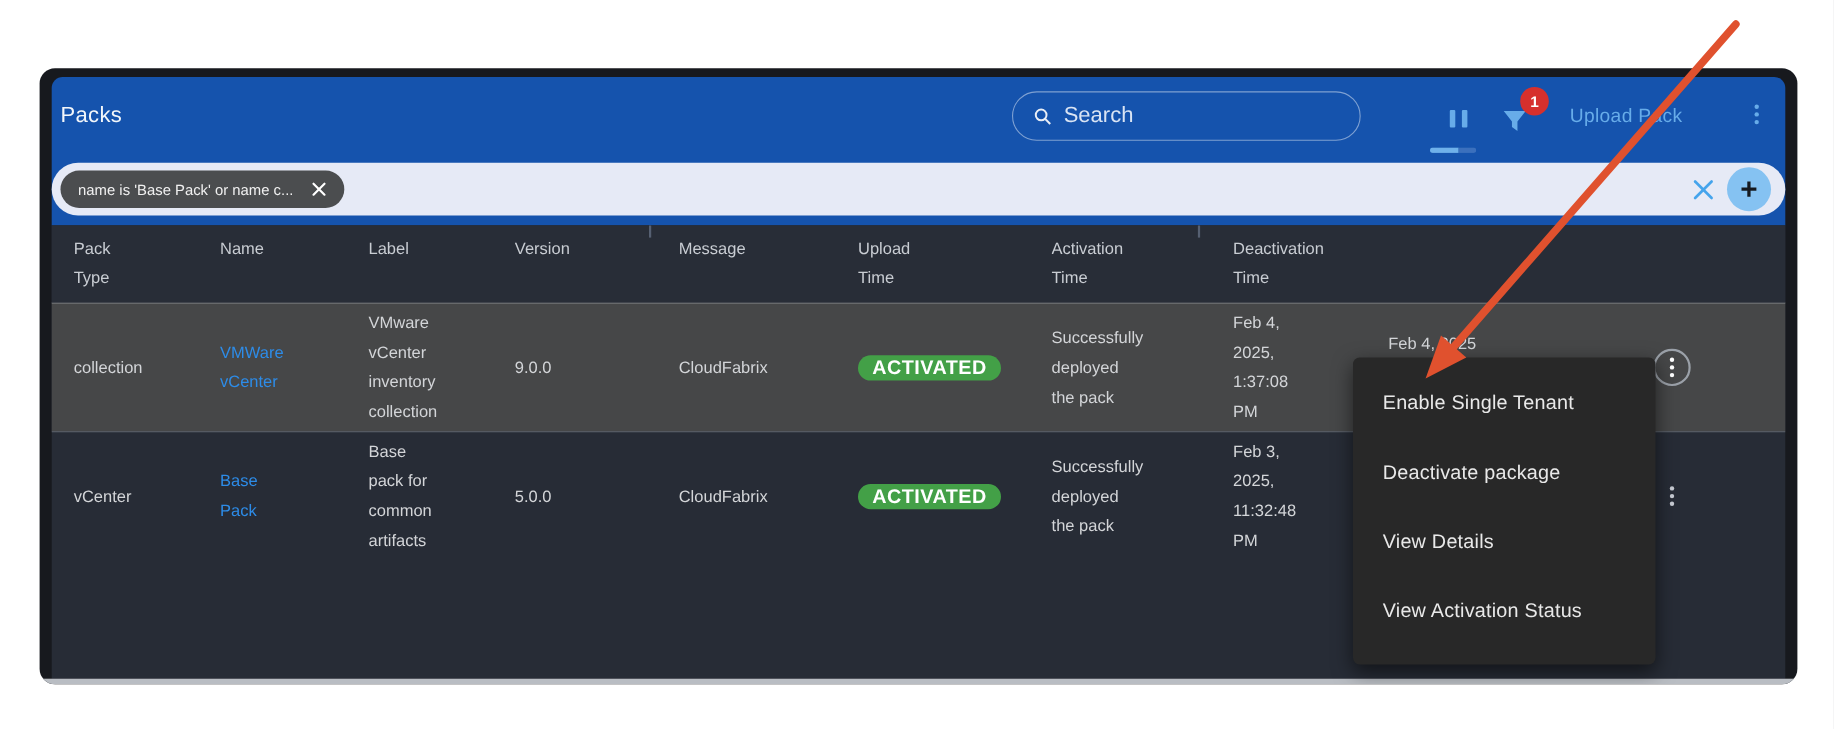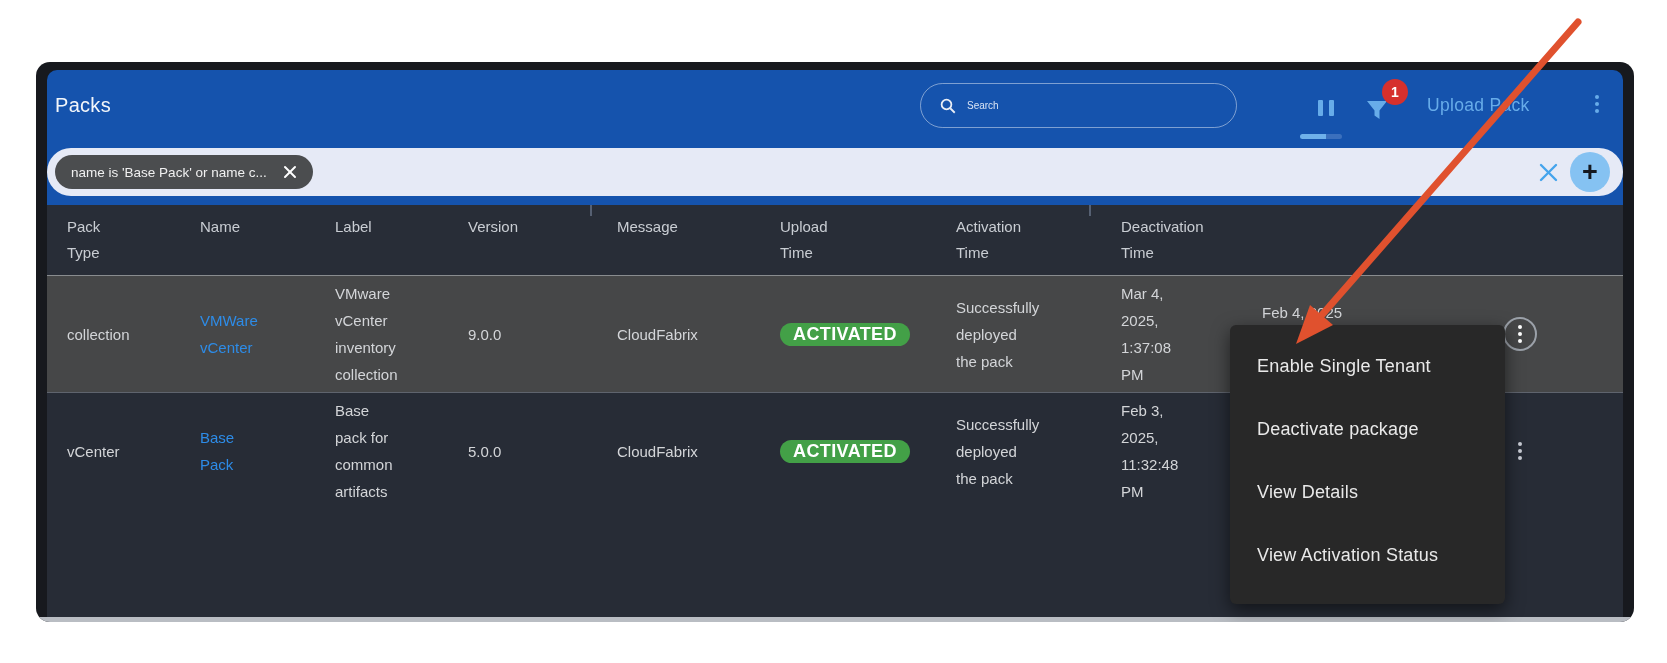--- a/index.html
+++ b/index.html
@@ -16,21 +16,21 @@
   
   .appbar { position:absolute; left:11px; top:8px; width:1576px; height:135px;
             background:var(--blue,#1553ad); border-radius:10px 10px 0 0; }
   .appbar .title { position:absolute; left:8px; top:0; height:70px; line-height:70px;
             color:#f2f6fa; font-size:20px; letter-spacing:.3px; }
   .search { position:absolute; left:873px; top:13px; width:317px; height:45px;
             border:1.5px solid rgba(255,255,255,.45); border-radius:23px;
             display:flex; align-items:center; padding-left:18px; gap:10px; }
   .search svg { flex:none; }
   .search input { background:transparent; border:none; outline:none; color:#fff;
-            font-size:10px; width:230px; font-family:"Liberation Sans",sans-serif; }
+            font-size:20px; width:230px; font-family:"Liberation Sans",sans-serif; }
   .search input::placeholder { color:#e4ecf8; opacity:.95; }
   .ic { color:var(--accent,#67ace9); }
   .icon-pause { position:absolute; left:1271px; top:30px; display:flex; gap:6px; }
   .icon-pause span { width:5px; height:16px; background:var(--accent,#67ace9); border-radius:1px; }
   .progress { position:absolute; left:1253px; top:64px; width:42px; height:5px; border-radius:3px;
             overflow:hidden; display:flex; }
   .progress .p1 { width:26px; background:#6fb1ea; }
   .progress .p2 { flex:1; background:#3b70bd; }
   .icon-funnel { position:absolute; left:1318px; top:28px; }
   .badge { position:absolute; left:1335px; top:9px; width:26px; height:26px; border-radius:50%;
@@ -188,21 +188,21 @@
         <div class="cell">CloudFabrix</div>
         <div class="cell">
             <span class="pill">ACTIVATED</span>
           </div>
         <div class="cell">
             <span class="wrap">Successfully
 deployed
 the pack</span>
           </div>
         <div class="cell">
-            <span class="wrap">Mar 4,
+            <span class="wrap">Feb 4,
 2025,
 1:37:08
 PM</span>
           </div>
         <div class="cell cell-activation">Feb 4, 2025</div>
         <div class="cell cell-deact"></div>
         <div class="cell actions-cell">
           <div class="kebab-ring">
             <div class="kebab">
                 <i></i>

